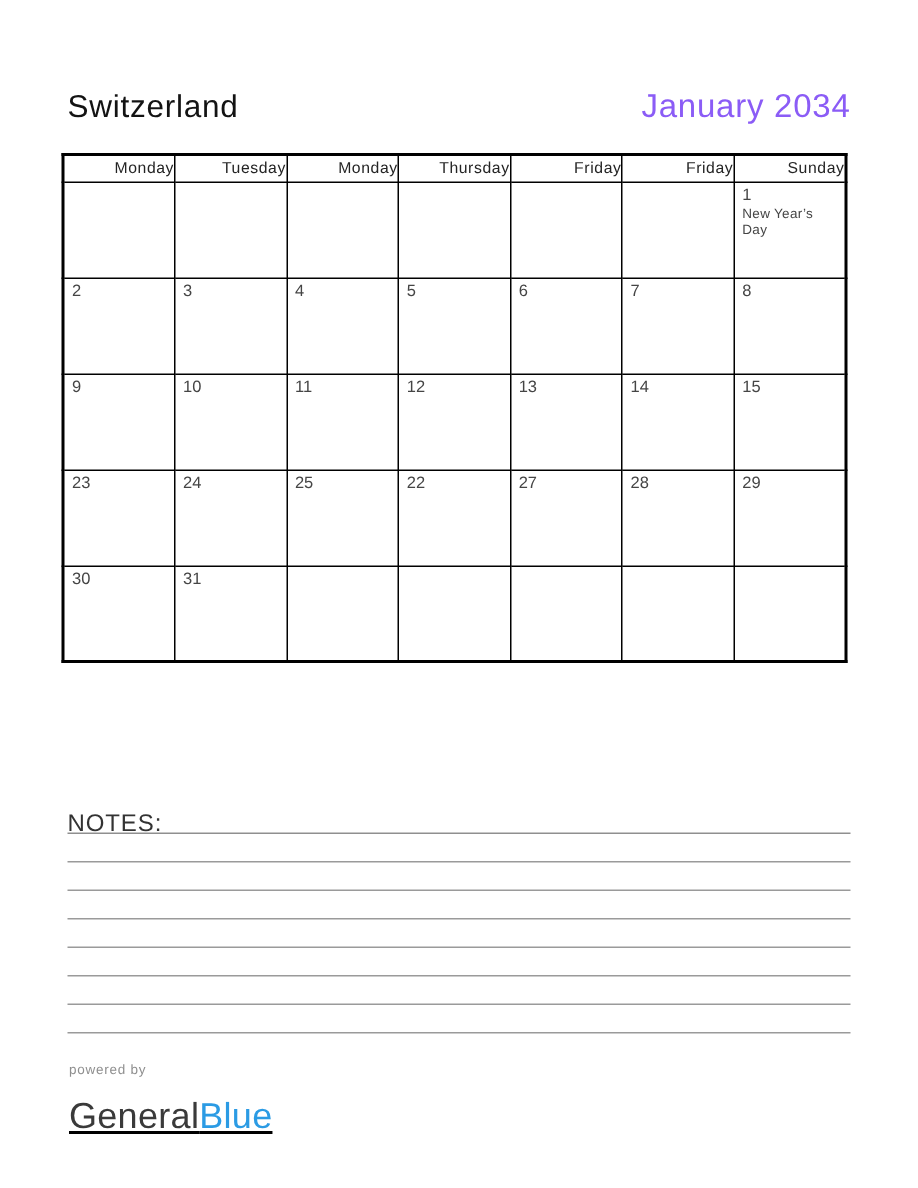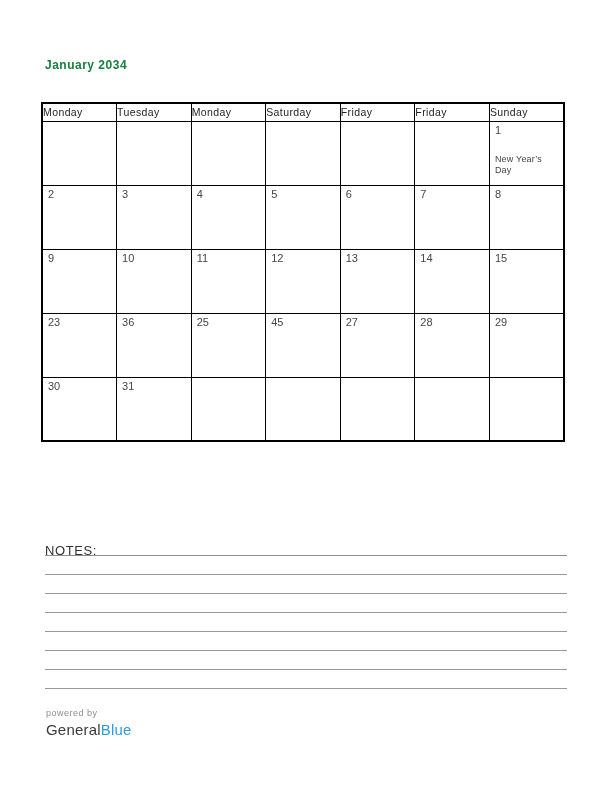--- a/index.html
+++ b/index.html
@@ -9,85 +9,86 @@
     width:612px; height:792px;
     background:#ffffff;
     font-family:"Liberation Sans", sans-serif;
     overflow:hidden;
   }
   .header {
     position:absolute; top:58px; left:45px; right:45px;
     display:flex; justify-content:space-between; align-items:baseline;
   }
   .title { font-size:21px; color:#131313; letter-spacing:0.5px; }
-  .subtitle { font-size:12px; color:#15803d; letter-spacing:0.5px;font-weight:bold; }
+  .subtitle { font-size:22px; color:#8b5cf6; letter-spacing:0.5px; }
 
   table.calendar {
     position:absolute; top:102px; left:41px;
     width:524px;
     border-collapse:collapse; table-layout:fixed;
     border:2px solid #000000;
   }
   table.calendar th {
     height:18px;
     font-weight:normal;
     font-size:10.5px;
     color:#242424;
     letter-spacing:0.4px;
-    text-align:left;
+    text-align:right;
     border:1px solid #000000;
   }
   table.calendar td {
     height:64px;
     border:1px solid #000000;
     vertical-align:top;
     padding:2px 2px 0 5px;
     font-size:11px;
     color:#454545;
   }
   .day-num { font-size:11px; color:#454545; line-height:1.2; }
   .holiday {
     font-size:9px; color:#454545;
-    width:58px; line-height:1.3; margin-top:17px;
+    width:58px; line-height:1.3; margin-top:0;
     letter-spacing:0.2px;
   }
 
   .notes { position:absolute; left:45px; top:540px; width:522px; }
   .notes-row-first {
     height:16px;
     border-bottom:1px solid #8f8f8f;
   }
   .notes-label {
-    font-size:13px; color:#333333; letter-spacing:0.6px;
+    font-size:16px; color:#333333; letter-spacing:0.6px;
     display:inline-block; transform:translateY(1px);
   }
   .notes-row { height:19px; border-bottom:1px solid #9a9a9a; }
 
   .footer { position:absolute; left:46px; top:708px; }
   .powered { font-size:9px; color:#8f8f8f; letter-spacing:0.5px; line-height:11px; }
-  .brand { font-size:15px; letter-spacing:0.2px; line-height:19px; margin-top:1px; }
+  .brand { font-size:24px; letter-spacing:0.2px; line-height:19px; margin-top:16px;text-decoration:underline; }
   .brand-general { color:#3a3a3a; }
   .brand-blue { color:#2b9be4; }
 </style>
 </head>
 <body>
 
 <div class="page">
 
   <div class="header">
+    <div class="title">Switzerland</div>
     <div class="subtitle">January 2034</div>
   </div>
 
   <table class="calendar">
     <thead>
       <tr>
         <th>Monday</th>
         <th>Tuesday</th>
         <th>Monday</th>
-        <th>Saturday</th>
+        <th>Thursday</th>
         <th>Friday</th>
         <th>Friday</th>
         <th>Sunday</th>
       </tr>
     </thead>
     <tbody>
       <tr>
         <td>
             <div class="day-num"></div>
           </td>
@@ -155,27 +156,27 @@
           </td>
         <td>
             <div class="day-num">15</div>
           </td>
       </tr>
       <tr>
         <td>
             <div class="day-num">23</div>
           </td>
         <td>
-            <div class="day-num">36</div>
+            <div class="day-num">24</div>
           </td>
         <td>
             <div class="day-num">25</div>
           </td>
         <td>
-            <div class="day-num">45</div>
+            <div class="day-num">22</div>
           </td>
         <td>
             <div class="day-num">27</div>
           </td>
         <td>
             <div class="day-num">28</div>
           </td>
         <td>
             <div class="day-num">29</div>
           </td>

